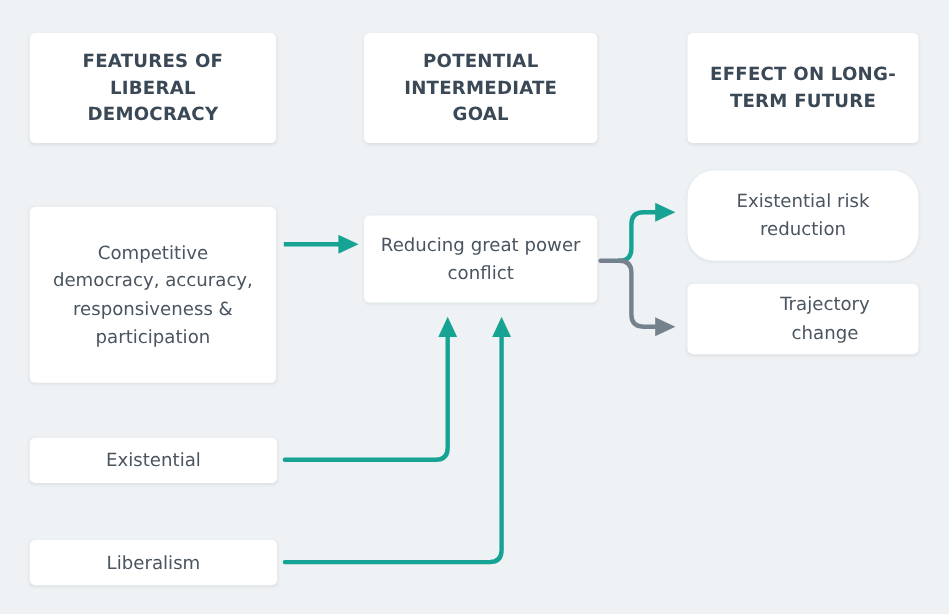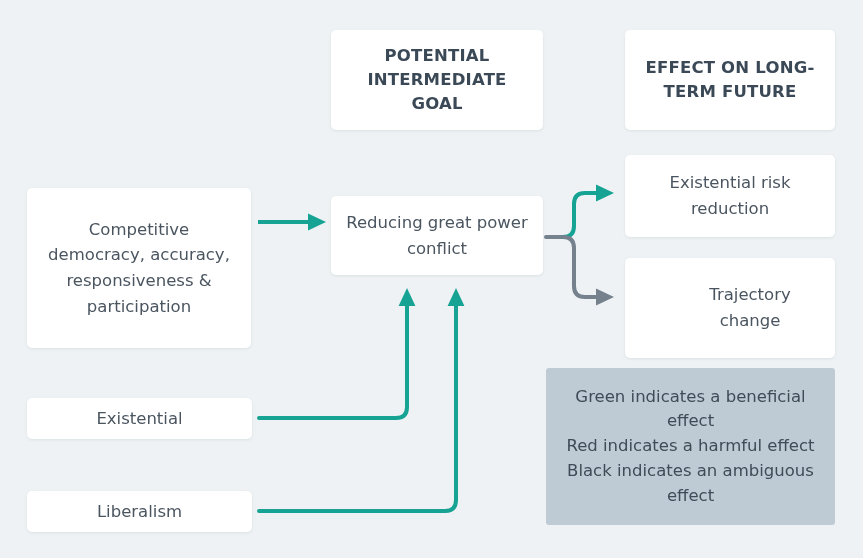--- a/index.html
+++ b/index.html
@@ -65,37 +65,41 @@
   }
   
   #hdr-features   { left: 27px;  top: 30px;  width: 224px; height: 100px; }
   #hdr-goal       { left: 331px; top: 30px;  width: 212px; height: 100px; text-align: center; }
   #hdr-effect     { left: 625px; top: 30px;  width: 210px; height: 100px; }
   
   #node-competitive { left: 27px;  top: 188px; width: 224px; height: 160px; }
   #node-liberalism  { left: 27px;  top: 398px; width: 225px; height: 41px;  }
   #node-inclusion   { left: 27px;  top: 491px; width: 225px; height: 41px;  }
   #node-reducing    { left: 331px; top: 196px; width: 212px; height: 79px;  }
-  #node-existential { left: 625px; top: 155px; width: 210px; height: 82px;  }
-  #node-trajectory  { left: 625px; top: 258px; width: 210px; height: 100px; padding-left: 40px;  }
+  #node-existential { left: 625px; top: 155px; width: 210px; height: 82px; border-radius: 24px;  }
+  #node-trajectory  { left: 625px; top: 258px; width: 210px; height: 64px; padding-left: 40px;  }
   #legend           { left: 546px; top: 368px; width: 289px; height: 157px; }
   svg.connectors {
     position: absolute;
     left: 0;
     top: 0;
     width: 863px;
     height: 558px;
     pointer-events: none;
   }
 </style>
 </head>
 <body>
 
 <div id="diagram">
 
+  <div class="box header-box" id="hdr-features">
+    <span class="label" style="white-space:pre-line">FEATURES OF
+LIBERAL DEMOCRACY</span>
+  </div>
   <div class="box header-box" id="hdr-goal">
     <span class="label" style="white-space:pre-line">POTENTIAL
 INTERMEDIATE GOAL</span>
   </div>
   <div class="box header-box" id="hdr-effect">
     <span class="label" style="white-space:pre-line">EFFECT ON LONG-
 TERM FUTURE</span>
   </div>
 
   <div class="box node-box" id="node-competitive">
@@ -110,25 +114,20 @@
   <div class="box node-box" id="node-reducing">
     <span class="label">Reducing great power conflict</span>
   </div>
   <div class="box node-box" id="node-existential">
     <span class="label">Existential risk reduction</span>
   </div>
   <div class="box node-box" id="node-trajectory">
     <span class="label">Trajectory change</span>
   </div>
 
-  <div class="legend-box" id="legend">
-    <span class="label">Green indicates a beneficial effect
-Red indicates a harmful effect
-Black indicates an ambiguous effect</span>
-  </div>
 
   <svg class="connectors" viewBox="0 0 863 558">
     <defs>
       <marker id="arrow-green" markerWidth="5" markerHeight="5" refX="2.6" refY="2.5" orient="auto" markerUnits="strokeWidth">
         <path d="M0,0.35 L4.6,2.5 L0,4.65 Z" fill="#16a394"></path>
       </marker>
       <marker id="arrow-gray" markerWidth="5" markerHeight="5" refX="2.6" refY="2.5" orient="auto" markerUnits="strokeWidth">
         <path d="M0,0.35 L4.6,2.5 L0,4.65 Z" fill="#75818d"></path>
       </marker>
     </defs>

